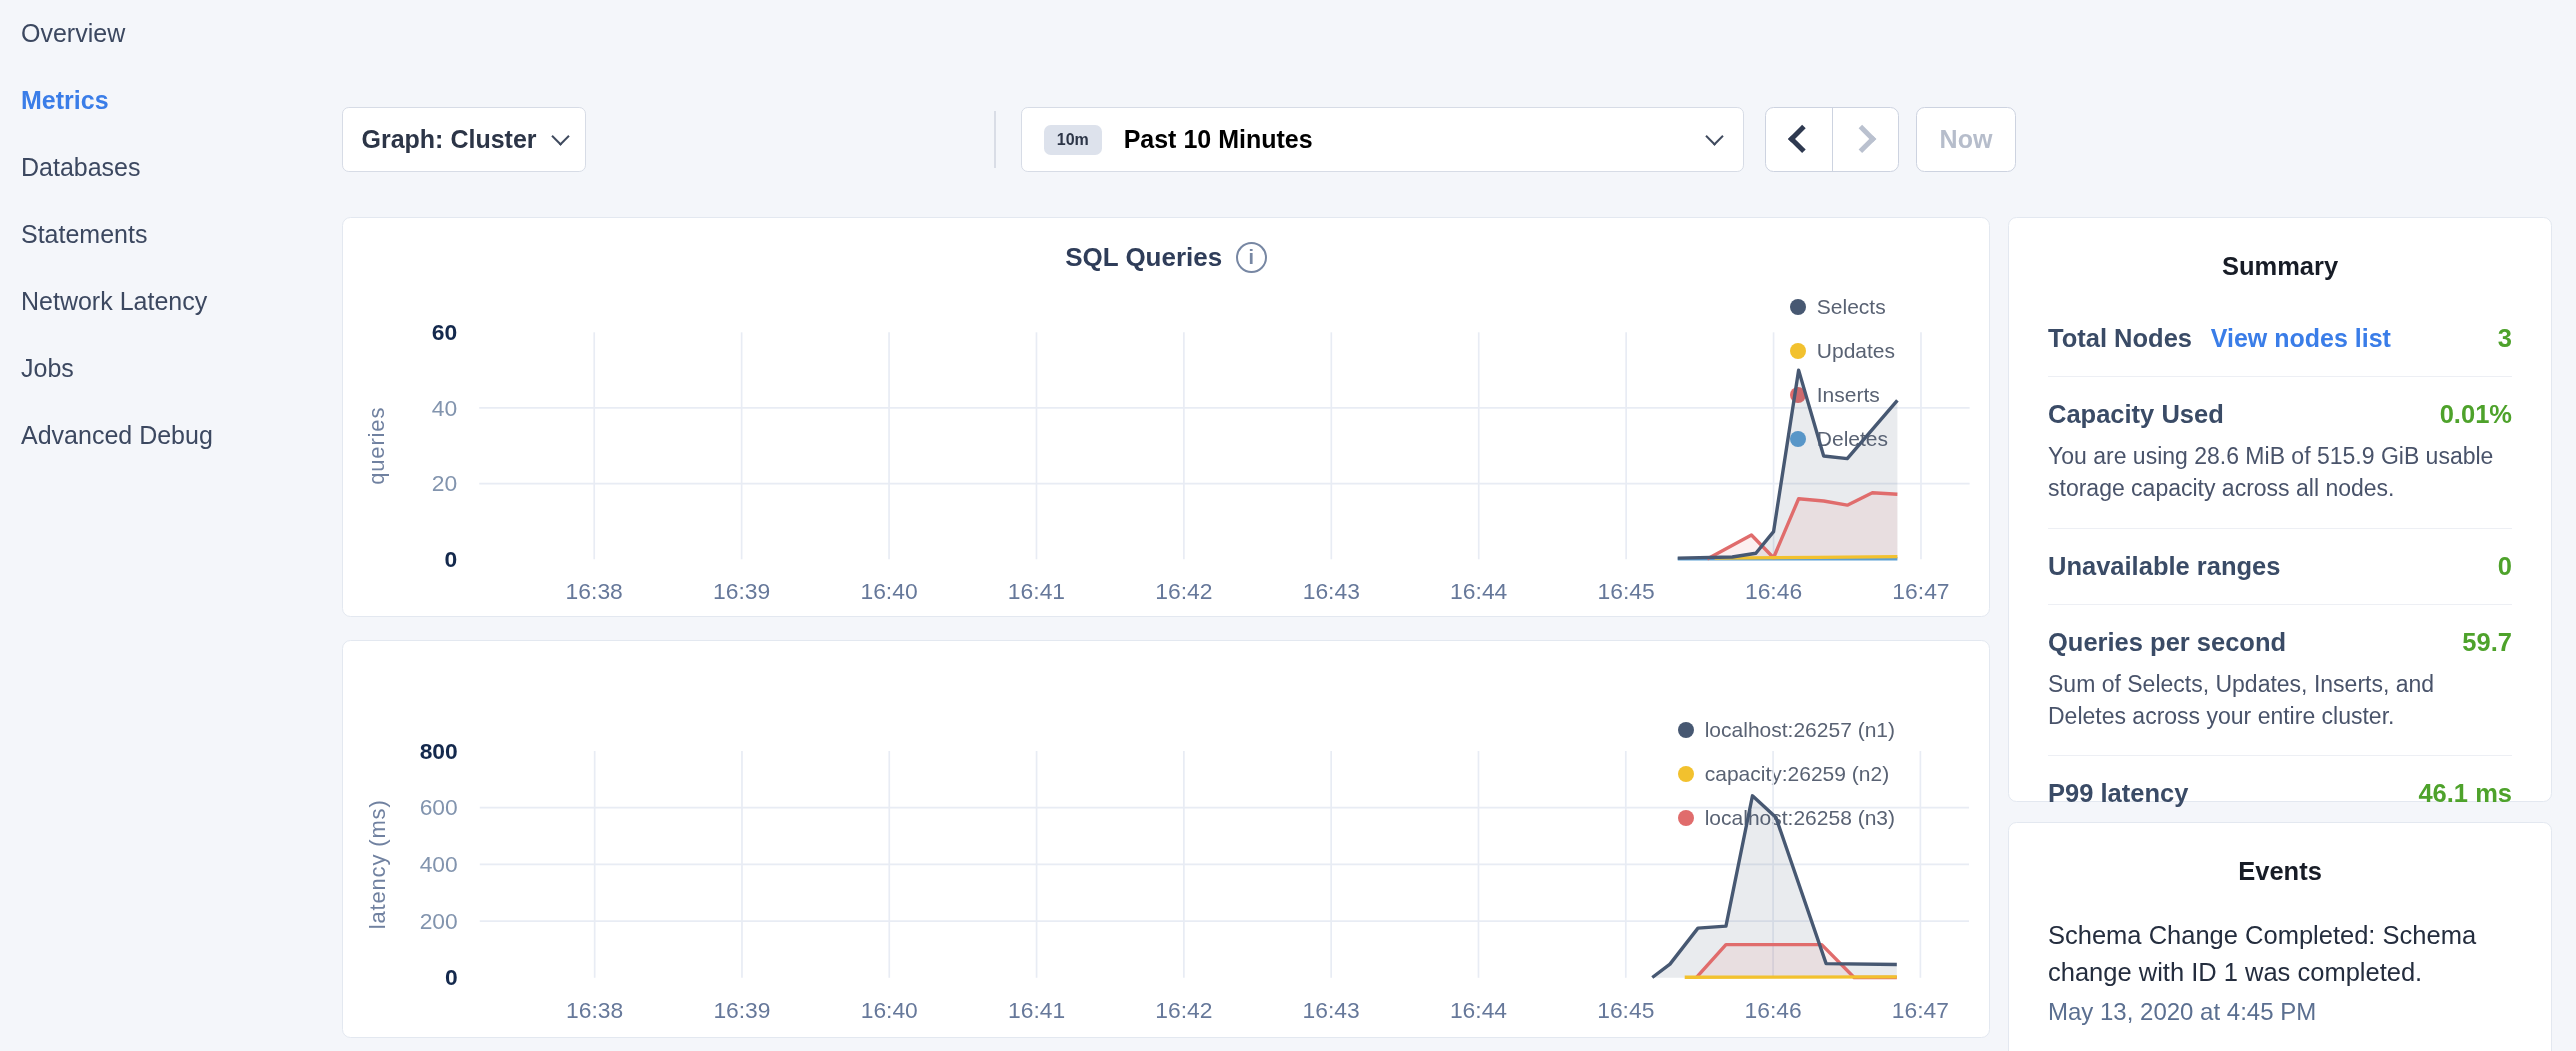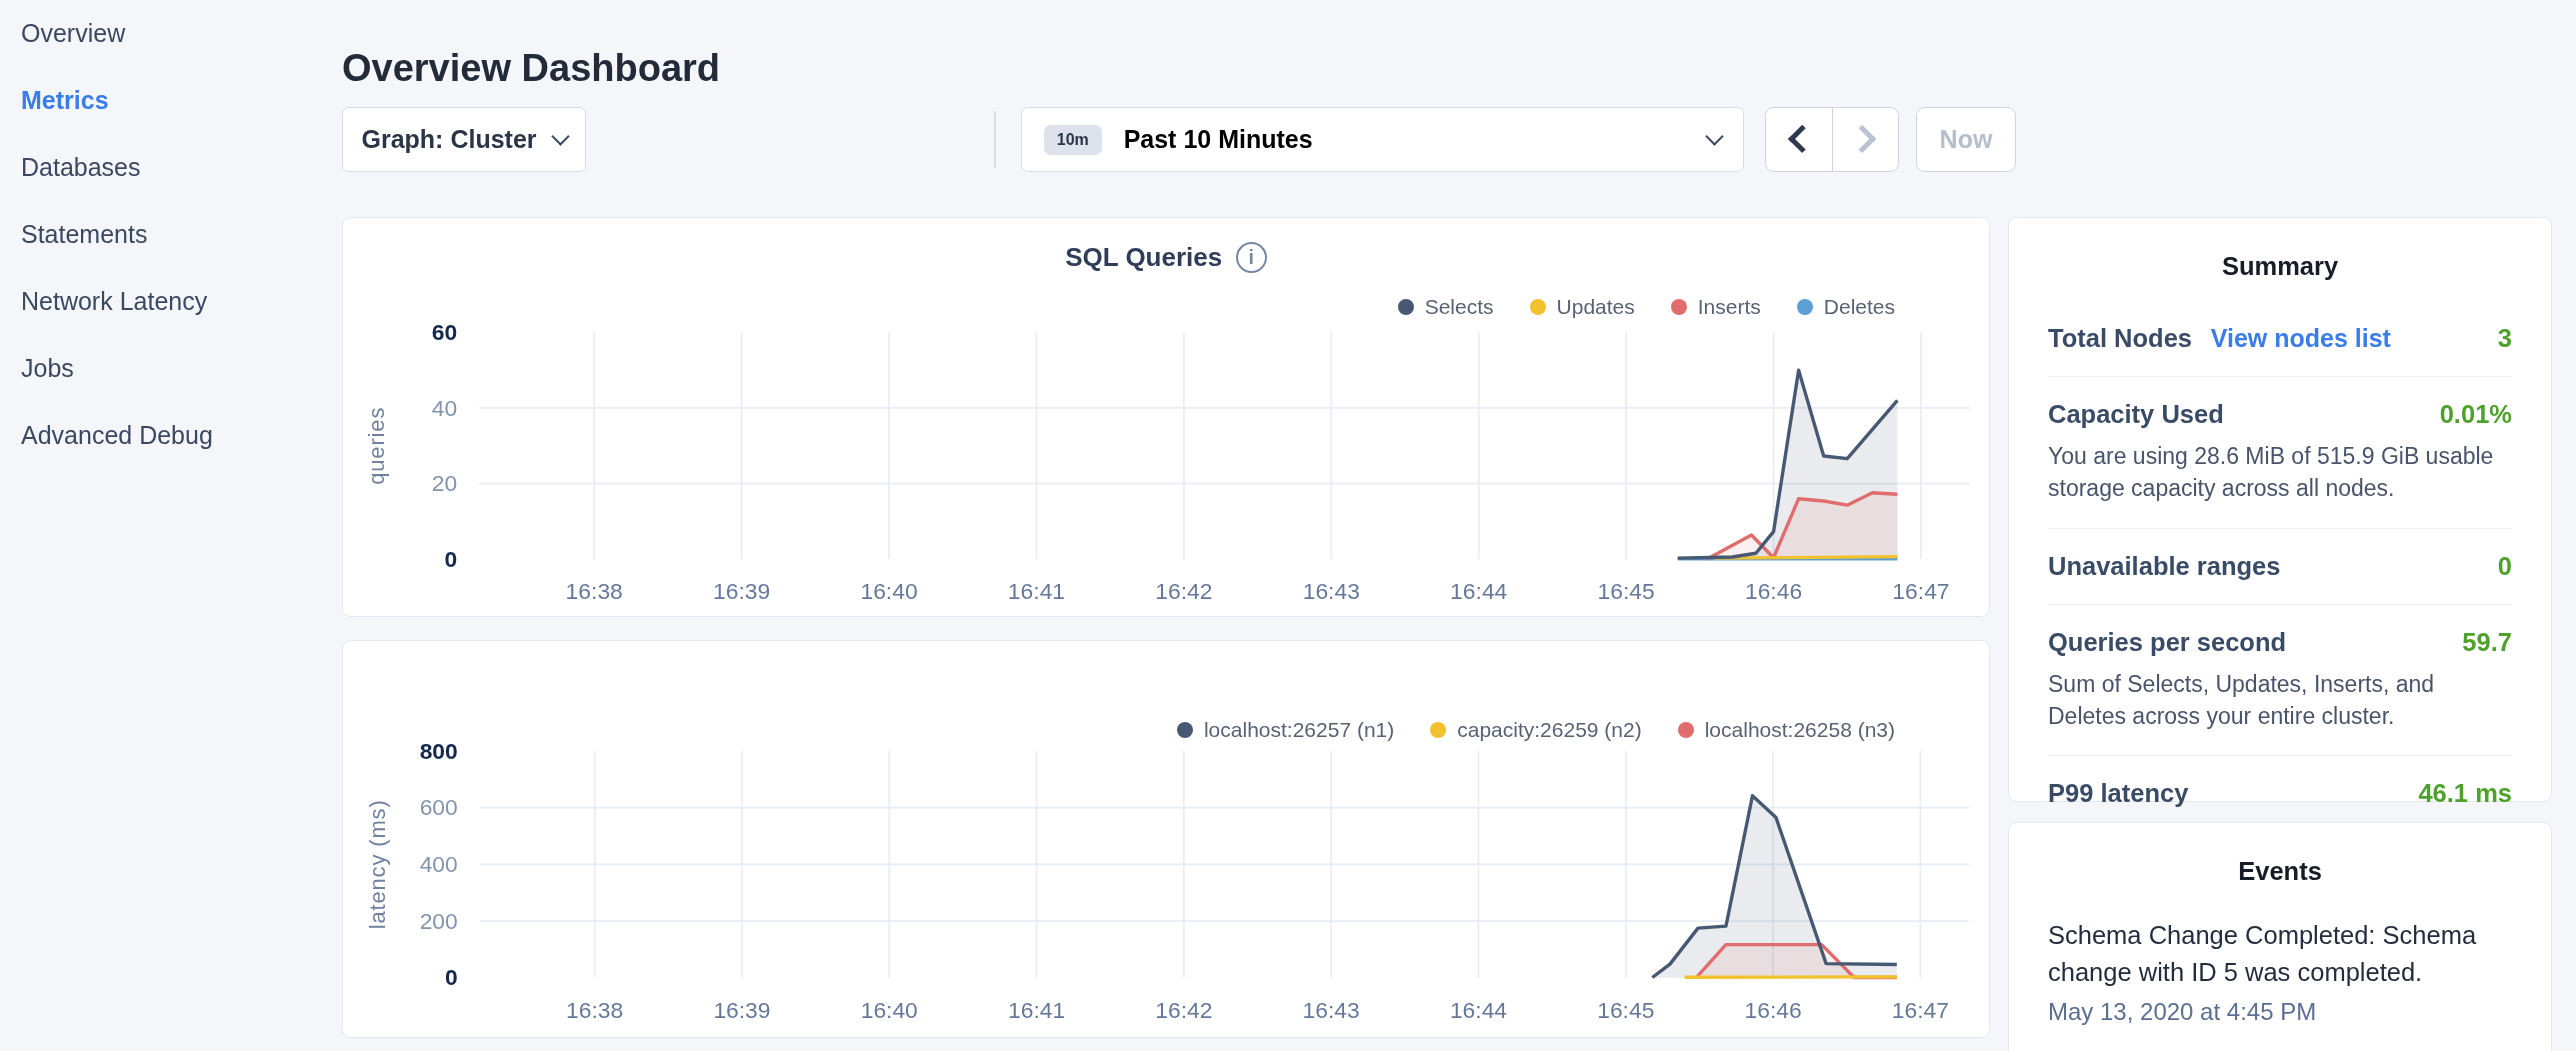--- a/index.html
+++ b/index.html
@@ -47,21 +47,21 @@
   .events-card{left:2008px;top:822px;width:544px;height:247px;padding:0 39px;}
 
   
   .chart-head{position:absolute;top:24px;left:0;width:100%;display:flex;justify-content:center;
               align-items:center;gap:13.6px;}
   .chart-title{font-size:26px;font-weight:700;color:#2f3d59;}
   .info-icon{width:31px;height:31px;border-radius:50%;border:2.6px solid #7787a3;color:#7787a3;
              box-sizing:border-box;display:flex;align-items:center;justify-content:center;
              font-size:19.6px;font-weight:700;cursor:pointer;}
   .info-icon::before{content:"i";}
-  .legend{position:absolute;top:77px;right:94px;display:flex;gap:36px;}
+  .legend{position:absolute;top:77px;right:94px;display:flex;gap:20px;flex-direction:column;}
   .legend-item{display:flex;align-items:center;gap:11px;font-size:21px;color:#596273;}
   .legend-dot{width:16px;height:16px;border-radius:50%;flex:none;}
   svg.plot{position:absolute;left:0;top:0;width:100%;height:100%;}
   svg text{font-family:"Liberation Sans",sans-serif;}
   .grid{stroke:#e8ecf4;stroke-width:2;}
   .ytick{font-size:27px;fill:#8294ae;}
   .ytick.strong{font-weight:700;fill:#14294d;}
   .xtick{font-size:27px;fill:#66789a;}
   .ylab{font-size:26px;fill:#7081a0;letter-spacing:1px;}
 
@@ -89,21 +89,20 @@
   <aside class="sidebar">
       <div class="side-item">Overview</div>
       <div class="side-item active">Metrics</div>
       <div class="side-item">Databases</div>
       <div class="side-item">Statements</div>
       <div class="side-item">Network Latency</div>
       <div class="side-item">Jobs</div>
       <div class="side-item">Advanced Debug</div>
     </aside>
 
-  <h1 class="page-title">Overview Dashboard</h1>
 
   <div class="tbtn" style="left:342px;width:244px;">
     <span>Graph: Cluster</span>
     <span class="chev"></span>
   </div>
 
 
   <div class="vdivider"></div>
 
   <div class="time-sel">
@@ -274,20 +273,20 @@
             <span class="srow-value">46.1 ms</span>
           </div>
         </div>
       </div>
   </section>
 
   <section class="card events-card">
     <h3 class="panel-title">Events</h3>
     <div id="events-list">
         <div class="event-item">
-          <div class="event-text">Schema Change Completed: Schema change with ID 5 was completed.</div>
+          <div class="event-text">Schema Change Completed: Schema change with ID 1 was completed.</div>
           <div class="event-time">May 13, 2020 at 4:45 PM</div>
         </div>
       </div>
   </section>
 
 </div>
 
 
 </body></html>

